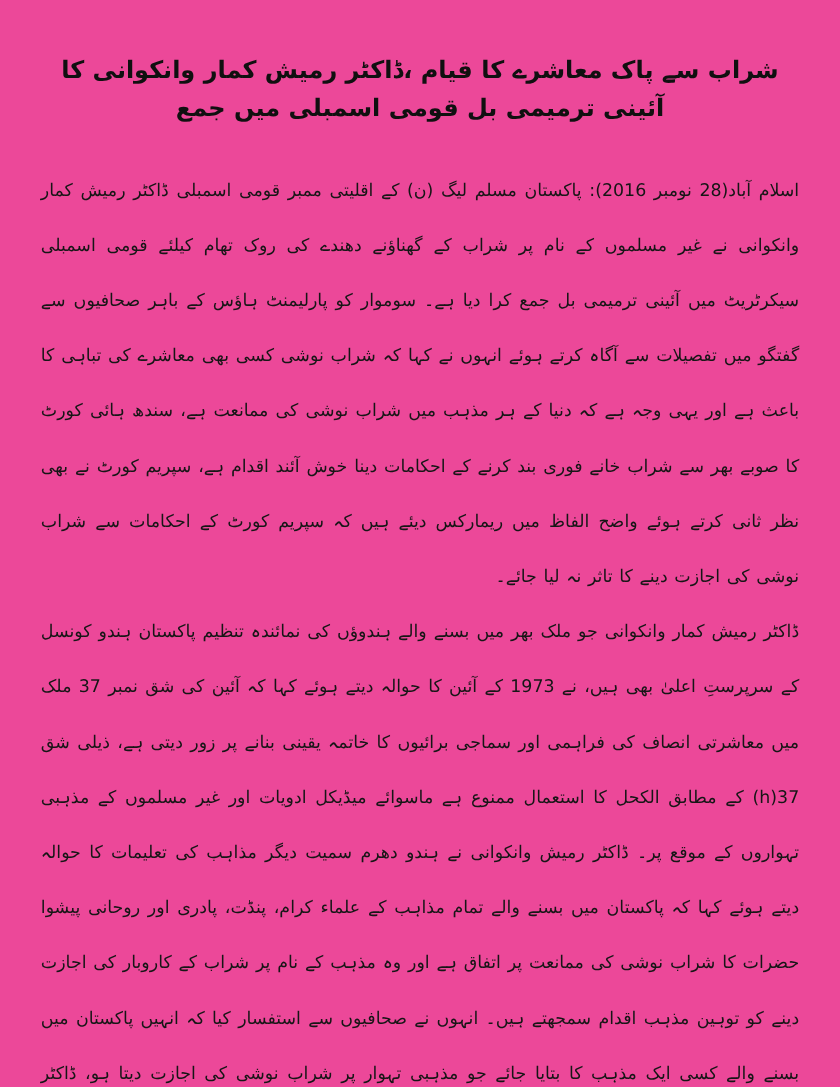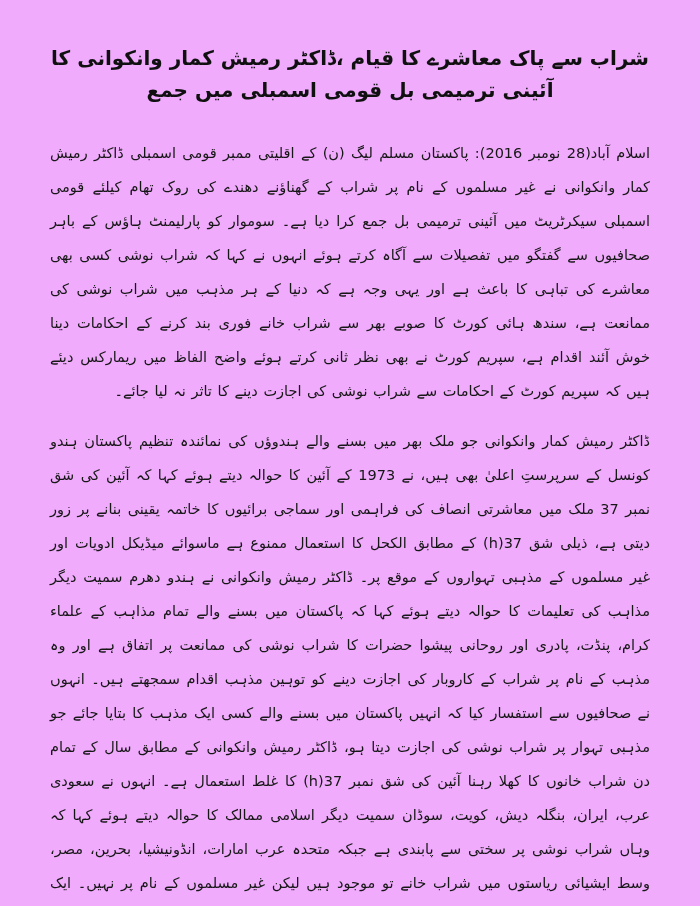--- a/index.html
+++ b/index.html
@@ -5,21 +5,21 @@
   html, body {
     margin: 0;
     padding: 0;
     background: #ffffff;
   }
   .page {
     position: relative;
     width: 700px;
     height: 906px;
     margin: 0 auto;
-    background: #f0abfc;
+    background: #ec4899;
     overflow: hidden;
     box-sizing: border-box;
     font-family: "DejaVu Sans", sans-serif;
     color: #141414;
     direction: rtl;
   }
   .article-title {
     margin: 42px 28px 0 28px;
     text-align: center;
     font-size: 20px;
@@ -27,24 +27,24 @@
     font-weight: bold;
     color: #101010;
     direction: rtl;
     unicode-bidi: plaintext;
   }
   .article-body {
     margin: 30px 34px 0 34px;
     direction: rtl;
   }
   .article-body p {
-    margin: 16px;
+    margin: 0;
     padding: 0;
     font-size: 14.5px;
-    line-height: 34px;
+    line-height: 46px;
     text-align: justify;
     text-justify: inter-word;
     color: #161616;
     word-spacing: 1px;
   }
 </style>
 </head>
 <body>
 
 <div class="page">

